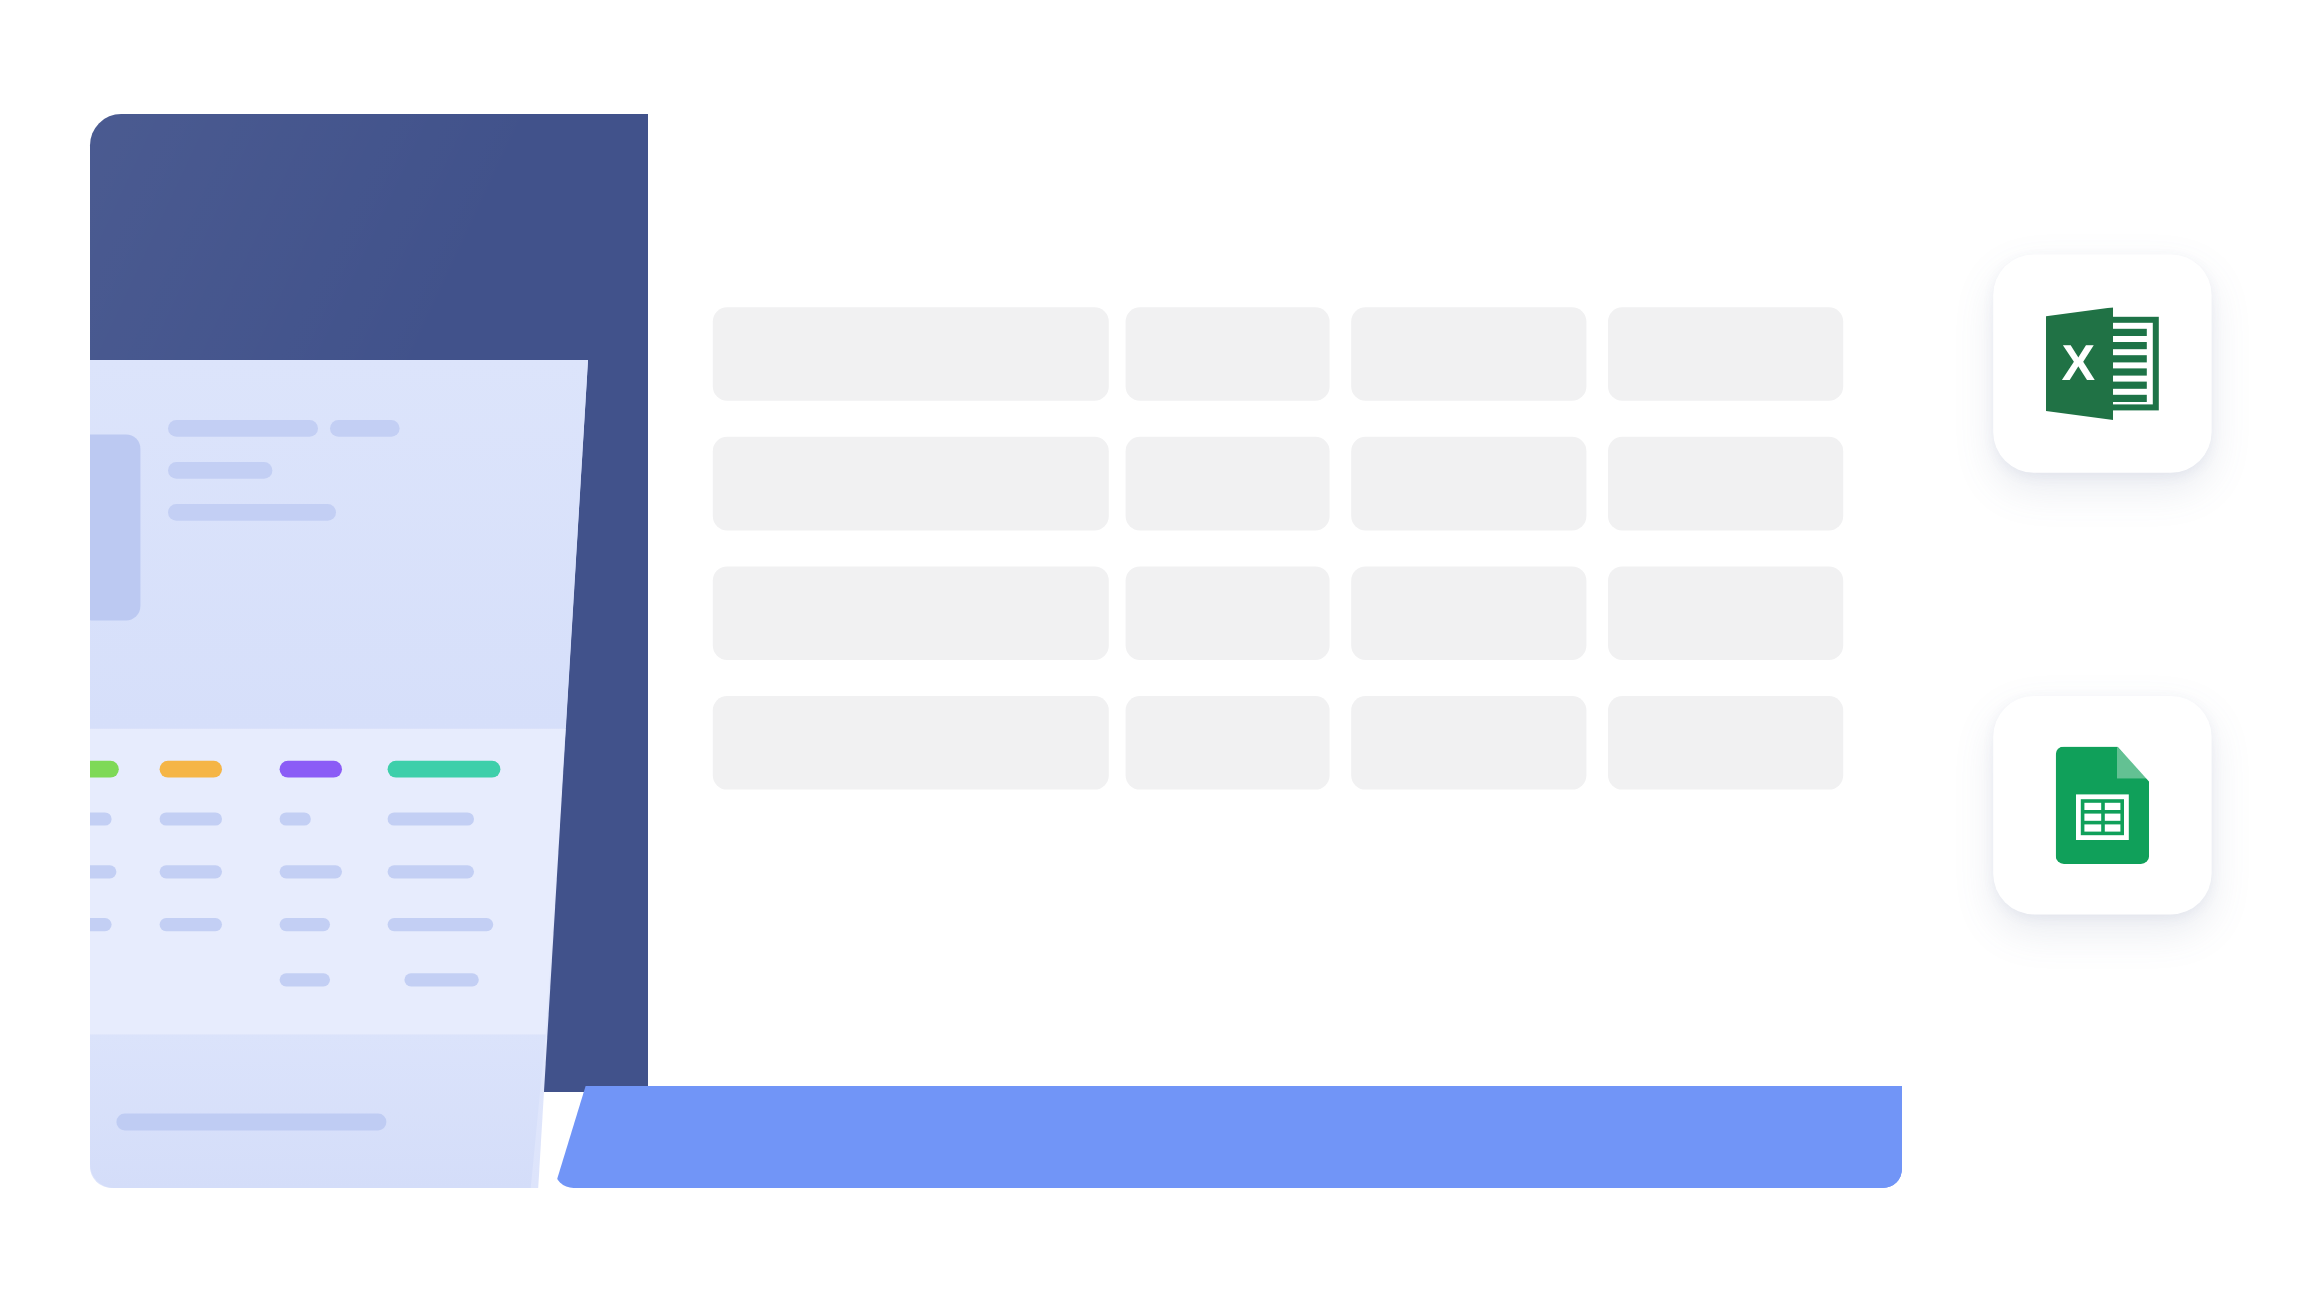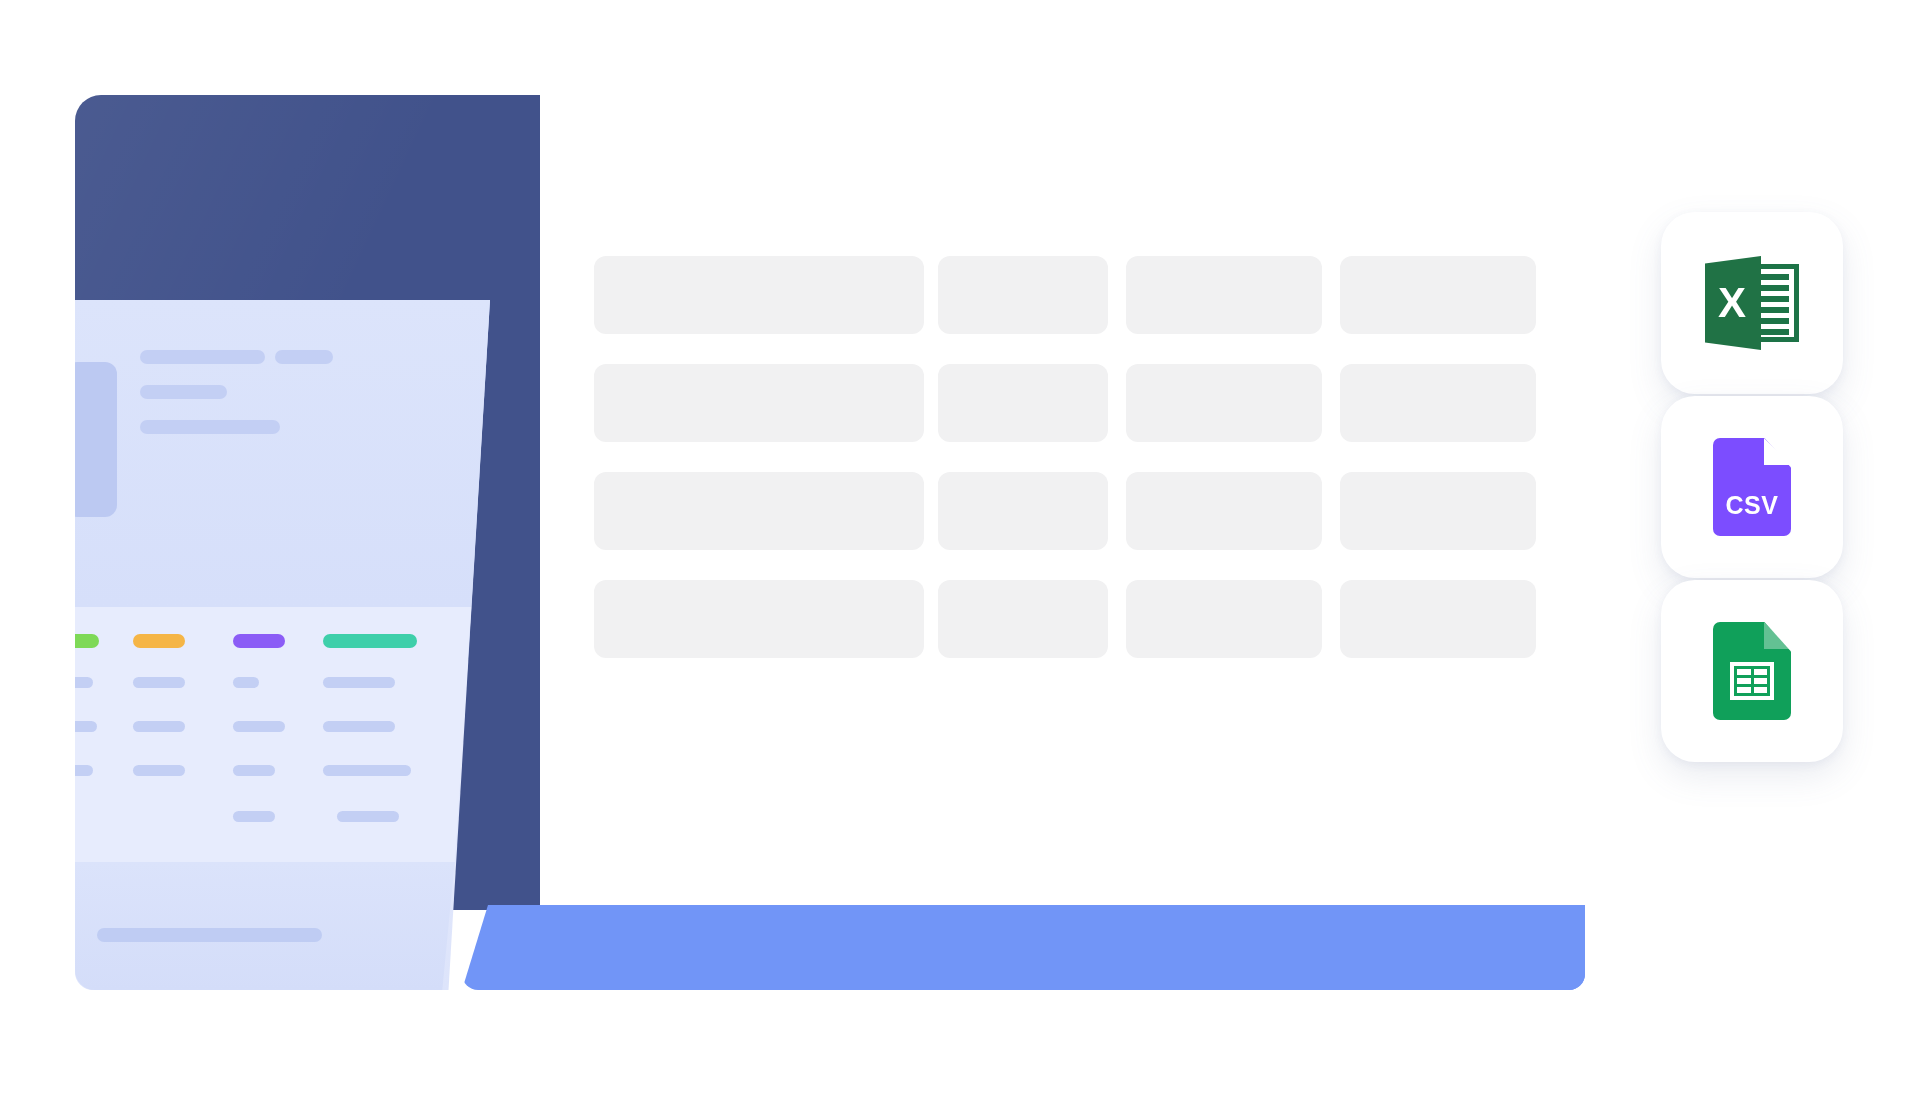--- a/index.html
+++ b/index.html
@@ -274,27 +274,20 @@
           <i></i>
           <i></i>
           <i></i>
       </div>
       <div class="panel">
         <span>X</span>
       </div>
     </div>
   </div>
 
-  <div class="card csv">
-    <div class="csv-ico">
-      <div class="page"></div>
-      <div class="fold"></div>
-      <div class="txt">CSV</div>
-    </div>
-  </div>
 
   <div class="card gsheet">
     <div class="gs-ico">
       <div class="page"></div>
       <div class="fold"></div>
       <div class="grid">
         <b></b>
           <b></b>
           <b></b>
           <b></b>

